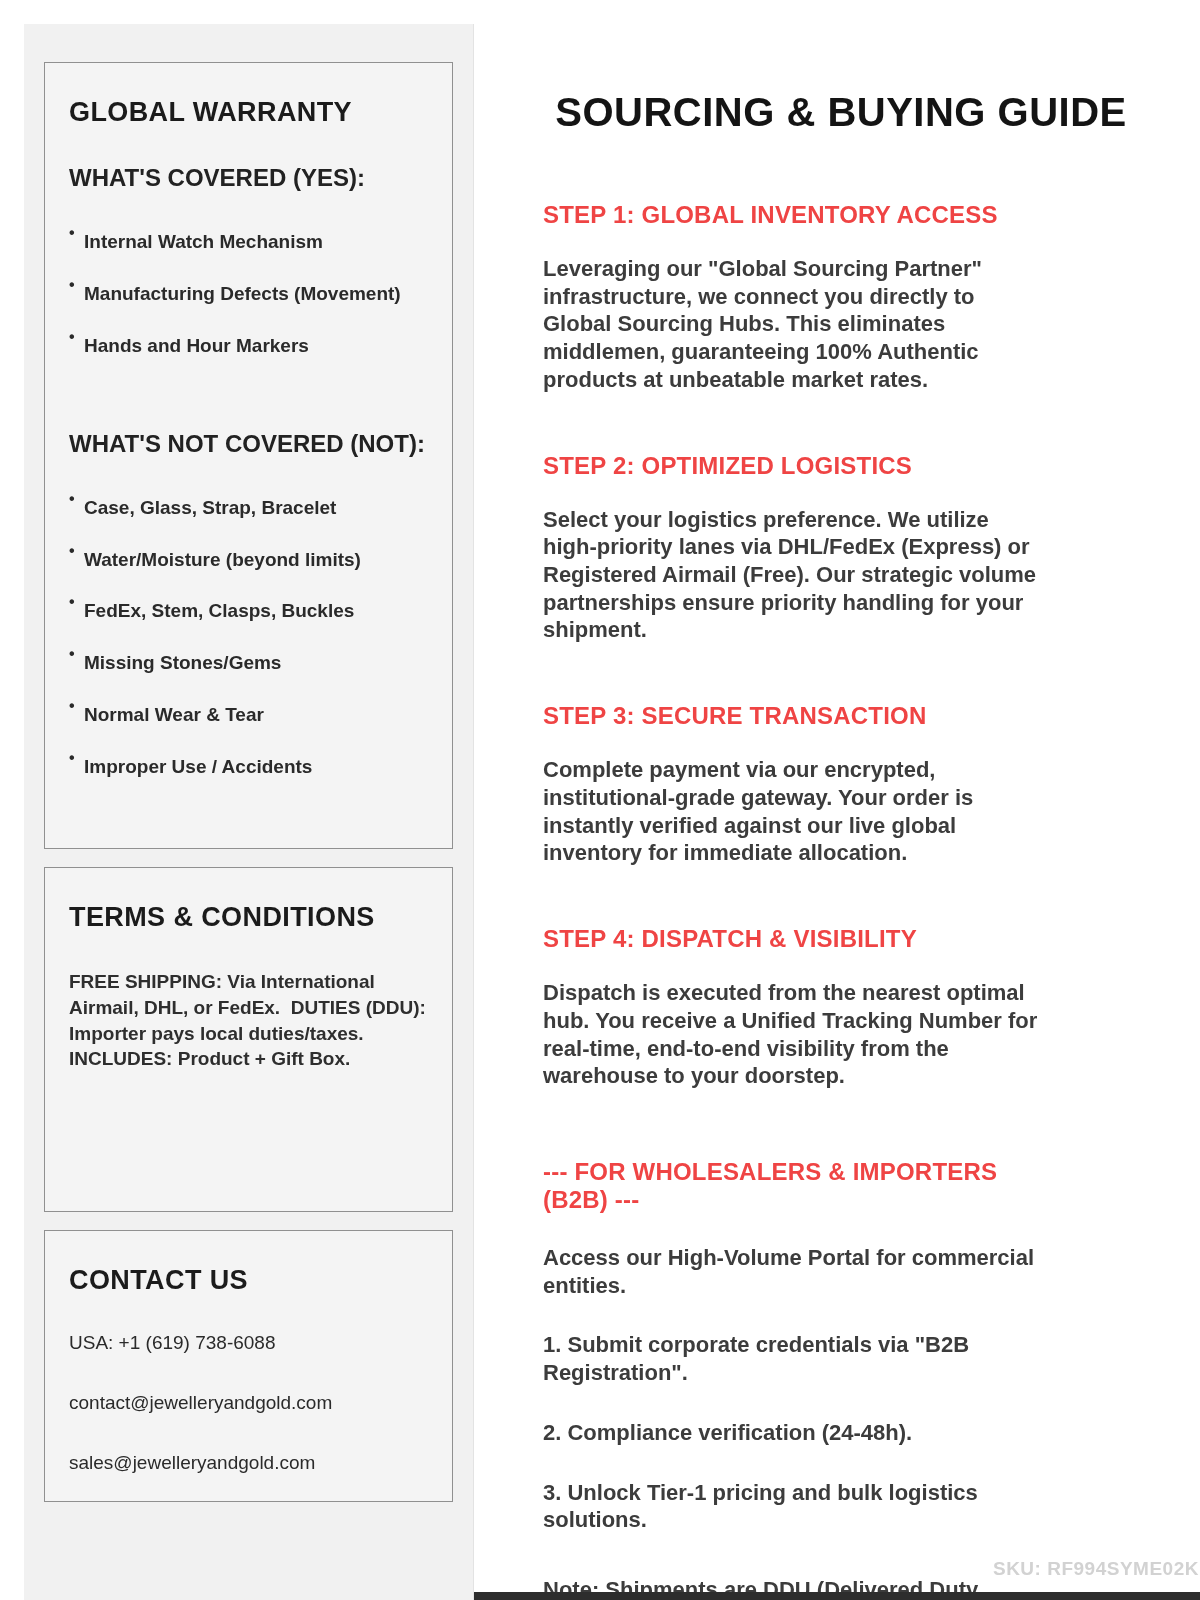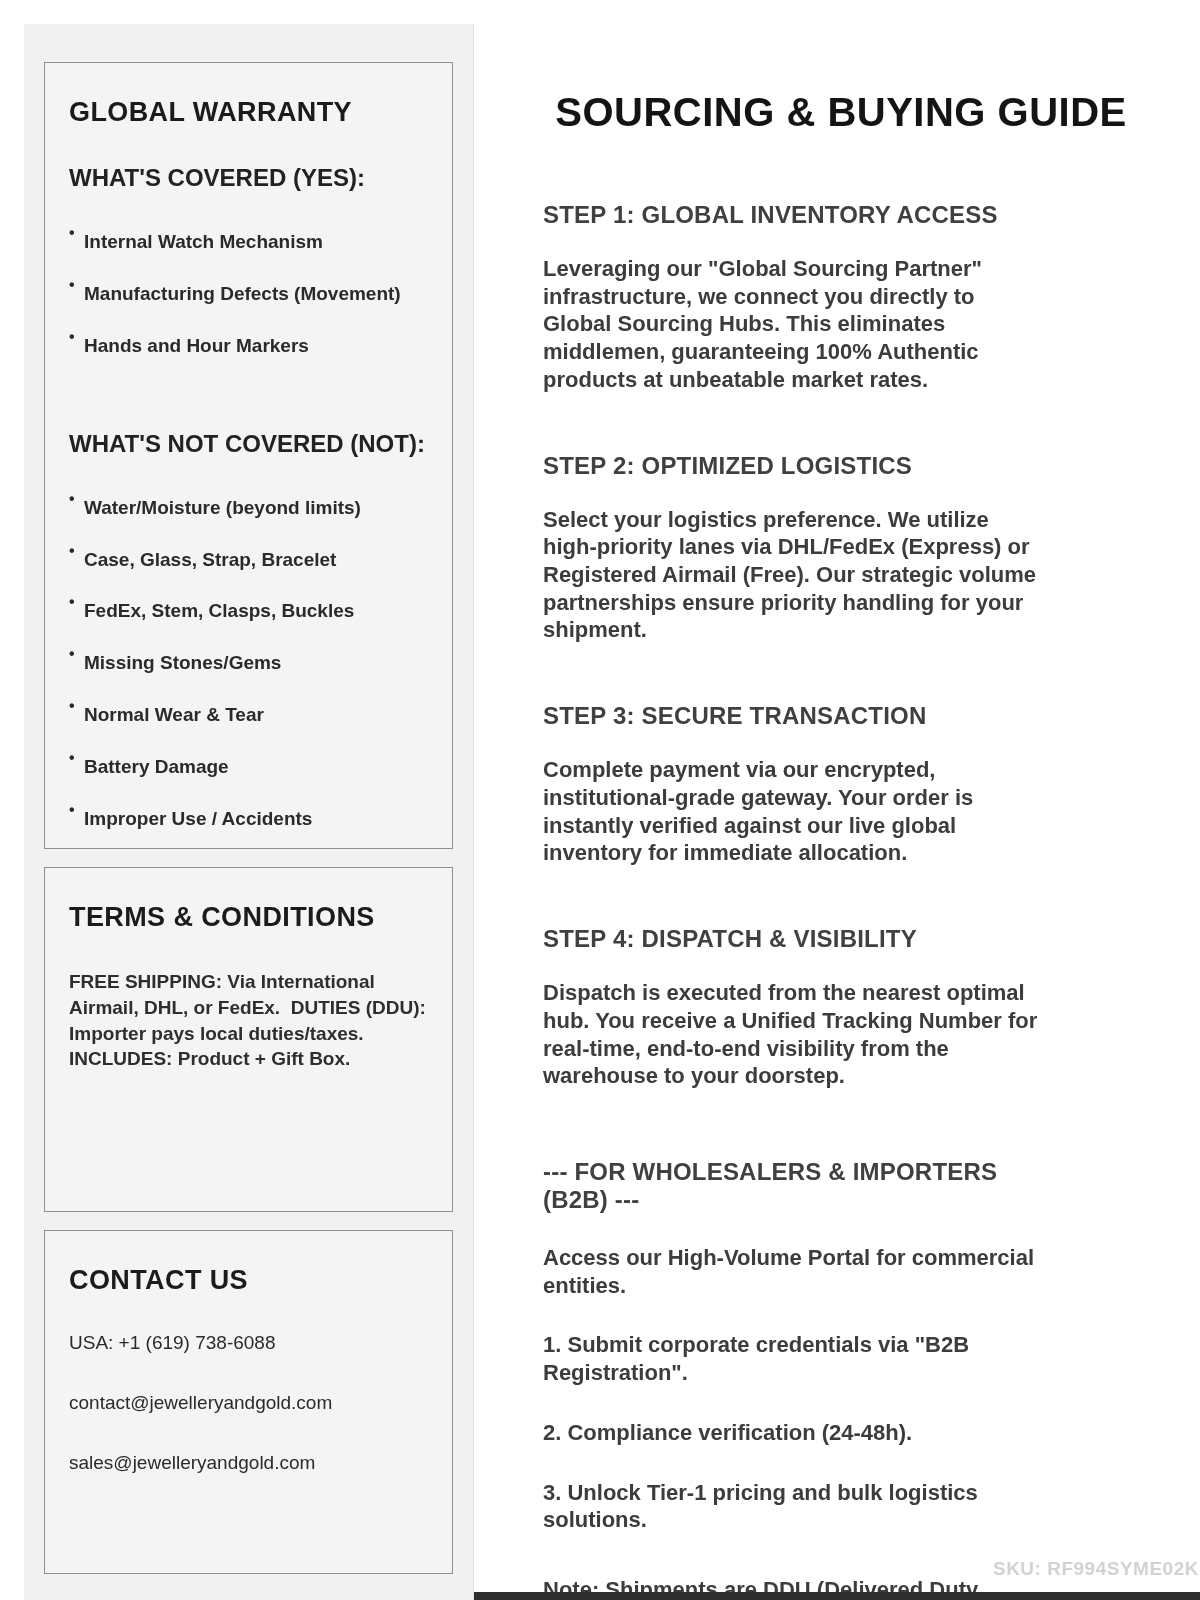--- a/index.html
+++ b/index.html
@@ -26,21 +26,21 @@
   }
   .panel {
     background: #f4f4f4;
     border: 1px solid #909090;
     padding: 26px 16px 20px 16px;
     margin-bottom: 18px;
     overflow: hidden;
   }
   .panel-warranty { height: 787px; }
   .panel-terms    { height: 345px; margin-top: 2px; }
-  .panel-contact  { height: 344px; }
+  .panel-contact  { height: 272px; }
 
   .panel h2 {
     font-size: 27px;
     font-weight: 800;
     letter-spacing: 0.4px;
     color: #1b1b1b;
     margin-bottom: 20px;
   }
   .subhead {
     font-size: 24px;
@@ -101,21 +101,21 @@
     letter-spacing: 0.5px;
     color: #141414;
     text-align: center;
     margin: 16px 0 34px 0;
   }
   .content-col { width: 548px; }
   .step { margin-bottom: 26px; }
   .step h3, .b2b-heading {
     font-size: 24px;
     font-weight: 800;
-    color: #404040;
+    color: #ef4444;
     margin-bottom: 10px;
     letter-spacing: 0.2px;
   }
   .body-text {
     font-size: 22px;
     font-weight: 600;
     color: #3c3c3c;
     line-height: 1.26;
   }
   .b2b { margin-top: 36px; }
@@ -154,26 +154,25 @@
 
       <p class="subhead">WHAT'S COVERED (YES):</p>
       <ul class="bullets">
         <li>Internal Watch Mechanism</li>
         <li>Manufacturing Defects (Movement)</li>
         <li>Hands and Hour Markers</li>
       </ul>
 
       <p class="subhead second">WHAT'S NOT COVERED (NOT):</p>
       <ul class="bullets">
+        <li>Case, Glass, Strap, Bracelet</li>
         <li>Water/Moisture (beyond limits)</li>
-        <li>Case, Glass, Strap, Bracelet</li>
         <li>FedEx, Stem, Clasps, Buckles</li>
         <li>Missing Stones/Gems</li>
         <li>Normal Wear &amp; Tear</li>
-        <li>Battery Damage</li>
         <li>Improper Use / Accidents</li>
       </ul>
 
       <p class="footnote">See full T&amp;Cs on website.</p>
     </section>
 
     <section class="panel panel-terms">
       <h2>TERMS &amp; CONDITIONS</h2>
       <p class="terms-body">FREE SHIPPING: Via International Airmail, DHL, or FedEx.  DUTIES (DDU): Importer pays local duties/taxes.  INCLUDES: Product + Gift Box.</p>
     </section>

